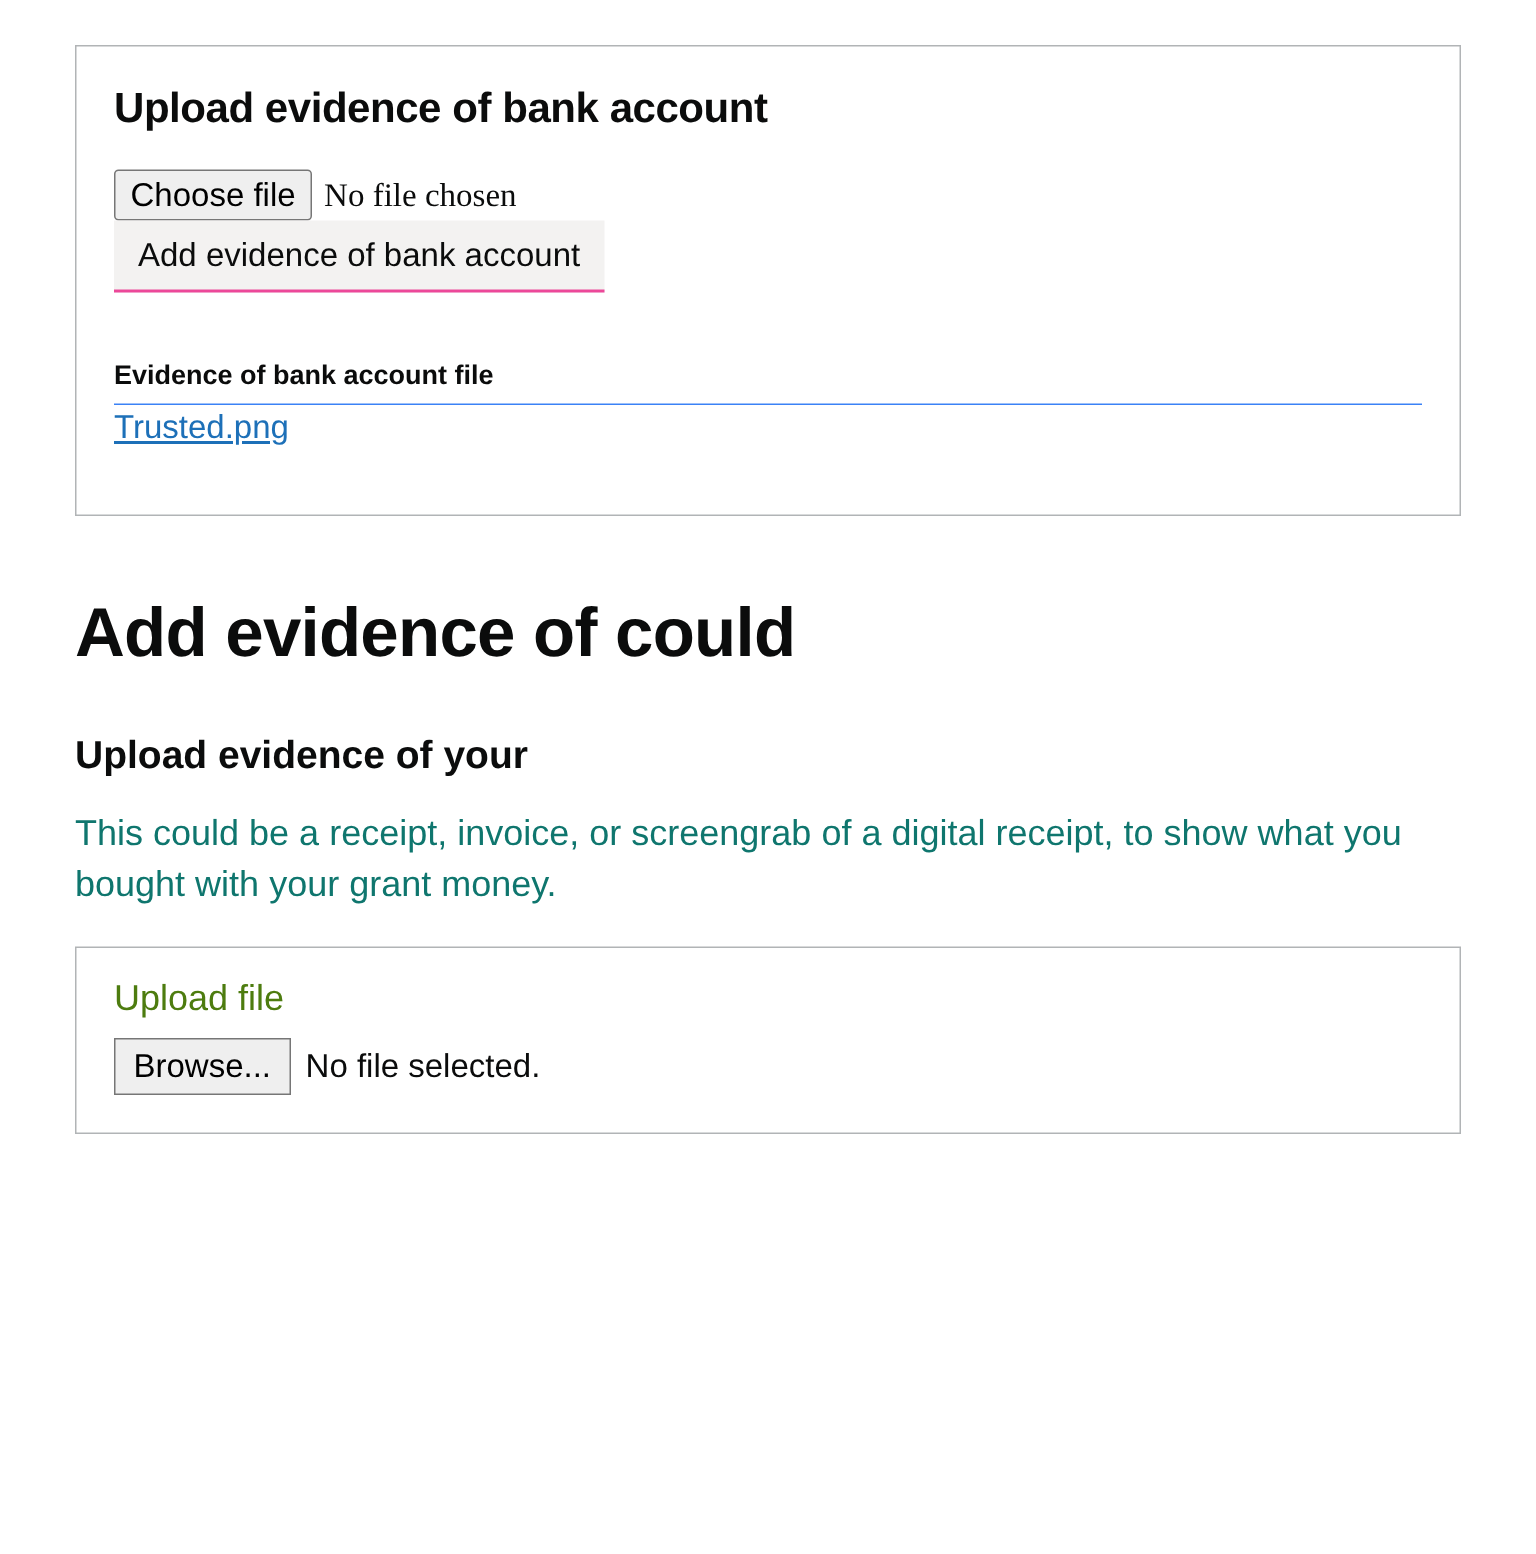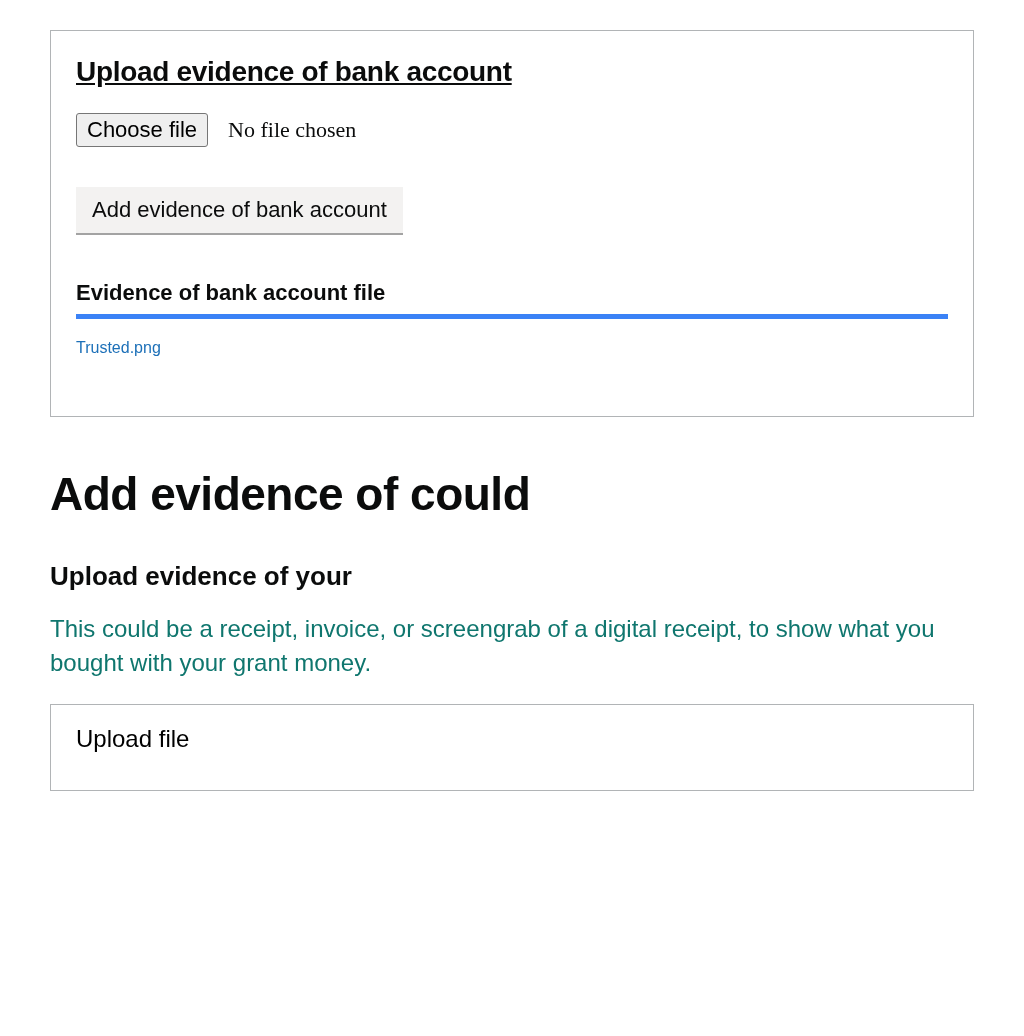--- a/index.html
+++ b/index.html
@@ -17,65 +17,64 @@
   .panel {
     border: 1px solid #b1b4b6;
     padding: 25px;
     margin-bottom: 50px;
   }
   .panel-title {
     font-size: 28px;
     font-weight: 700;
     margin-bottom: 25px;
     letter-spacing: -0.3px;
-    text-decoration: underline;
   }
   .file-picker {
     display: inline-flex;
     align-items: center;
-    gap: 20px;
-    margin-bottom: 40px;
+    gap: 8px;
   }
   .file-picker-btn {
     font-family: Arial, sans-serif;
     font-size: 22px;
     padding: 3px 10px;
     background: #efefef;
     border: 1px solid #767676;
     border-radius: 3px;
     cursor: pointer;
   }
   .file-picker-status {
     font-size: 22px;
     font-family: Liberation Serif, serif;
   }
   .add-evidence-btn {
     display: inline-block;
     font-size: 22px;
     padding: 10px 16px;
     background: #f3f2f1;
     border: none;
-    border-bottom: 2px solid #a3a3a3;
+    border-bottom: 2px solid #ec4899;
     cursor: pointer;
     color: #0b0c0c;
     margin-bottom: 45px;
   }
   .file-heading {
-    font-size: 22px;
+    font-size: 18px;
     font-weight: 700;
     padding-bottom: 8px;
-    border-bottom: 5px solid #3b82f6;
-    margin-bottom: 20px;
+    border-bottom: 1px solid #3b82f6;
+    margin-bottom: 2px;
   }
   .file-link {
     color: #1d70b8;
-    font-size: 16px;
+    font-size: 22px;
+    text-decoration: underline;
     cursor: pointer;
     display: inline-block;
-    margin-bottom: 34px;
+    margin-bottom: 20px;
   }
   .section-heading {
     font-size: 46px;
     font-weight: 700;
     letter-spacing: -0.5px;
     margin-bottom: 40px;
   }
   .subsection-heading {
     font-size: 26px;
     font-weight: 700;
@@ -88,21 +87,21 @@
     margin-bottom: 25px;
   }
   .panel2 {
     border: 1px solid #b1b4b6;
     padding: 20px 25px 25px 25px;
   }
   .upload-label {
     font-size: 24px;
     display: block;
     margin-bottom: 12px;
-    color: #000000;
+    color: #4d7c0f;
   }
   .file-picker2 {
     display: inline-flex;
     align-items: center;
     gap: 10px;
   }
   .browse-btn {
     font-family: Arial, sans-serif;
     font-size: 22px;
     padding: 5px 12px;
@@ -135,13 +134,17 @@
 </div>
 
 <h1 class="section-heading">Add evidence of could</h1>
 
 <h2 class="subsection-heading">Upload evidence of your</h2>
 
 <p class="hint-text">This could be a receipt, invoice, or screengrab of a digital receipt, to show what you bought with your grant money.</p>
 
 <div class="panel2">
   <label class="upload-label">Upload file</label>
+  <div class="file-picker2">
+    <button class="browse-btn">Browse...</button>
+    <span class="browse-status">No file selected.</span>
+  </div>
 </div>
 
 </body></html>

